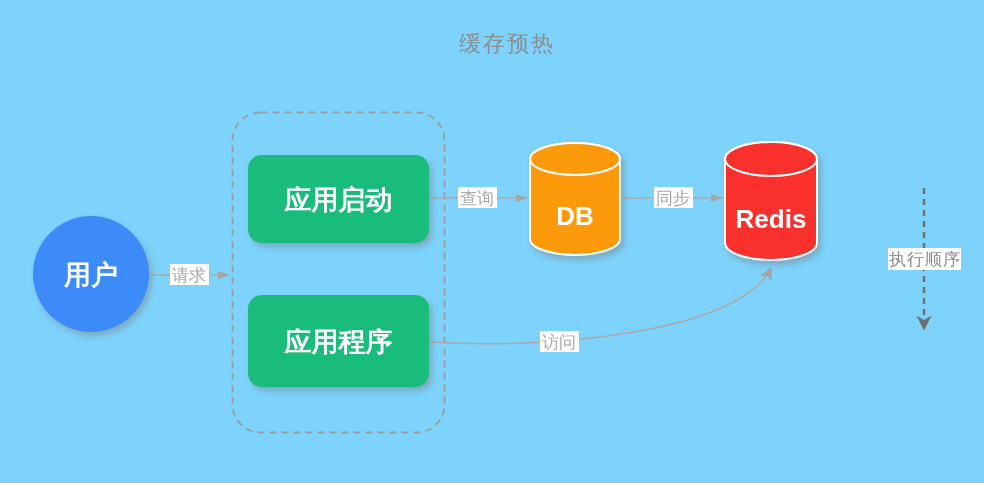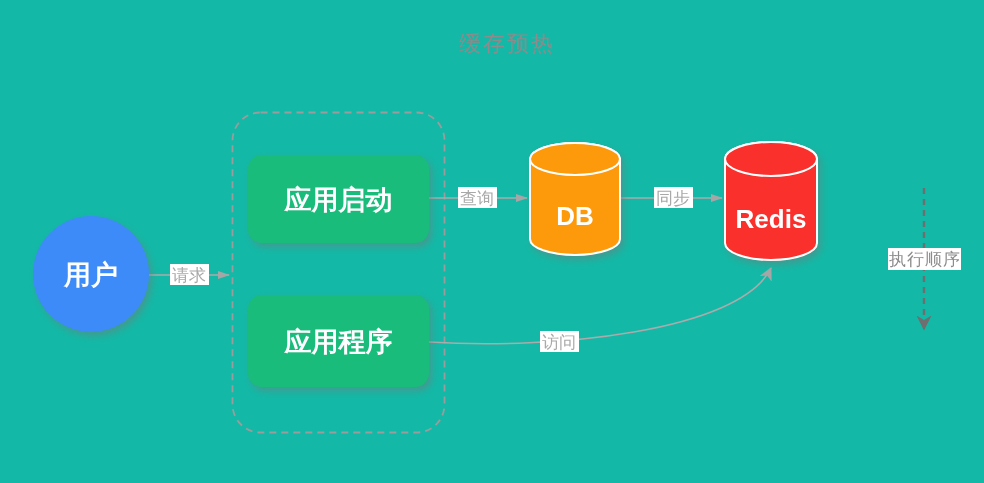--- a/index.html
+++ b/index.html
@@ -1,20 +1,20 @@
 <!DOCTYPE html>
 <html><head>
 <meta charset="utf-8">
 <style>
   html, body { margin: 0; padding: 0; background: #ffffff; }
   .canvas {
     position: relative;
     width: 984px;
     height: 483px;
-    background: #14b8a6;
+    background: #7dd3fc;
     font-family: "Liberation Sans", sans-serif;
     overflow: hidden;
   }
   svg { display: block; }
   .title-text {
     font-family: "Liberation Sans", sans-serif;
     font-size: 22px;
     letter-spacing: 2px;
     fill: #8c8c8c;
     text-anchor: middle;

